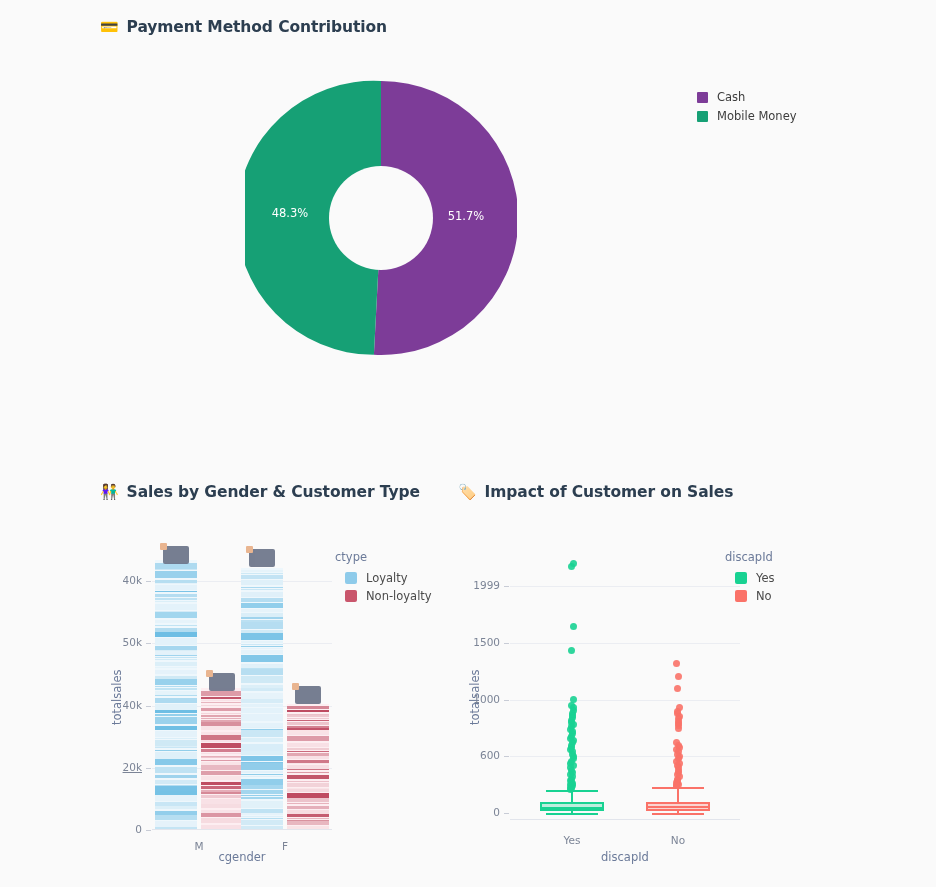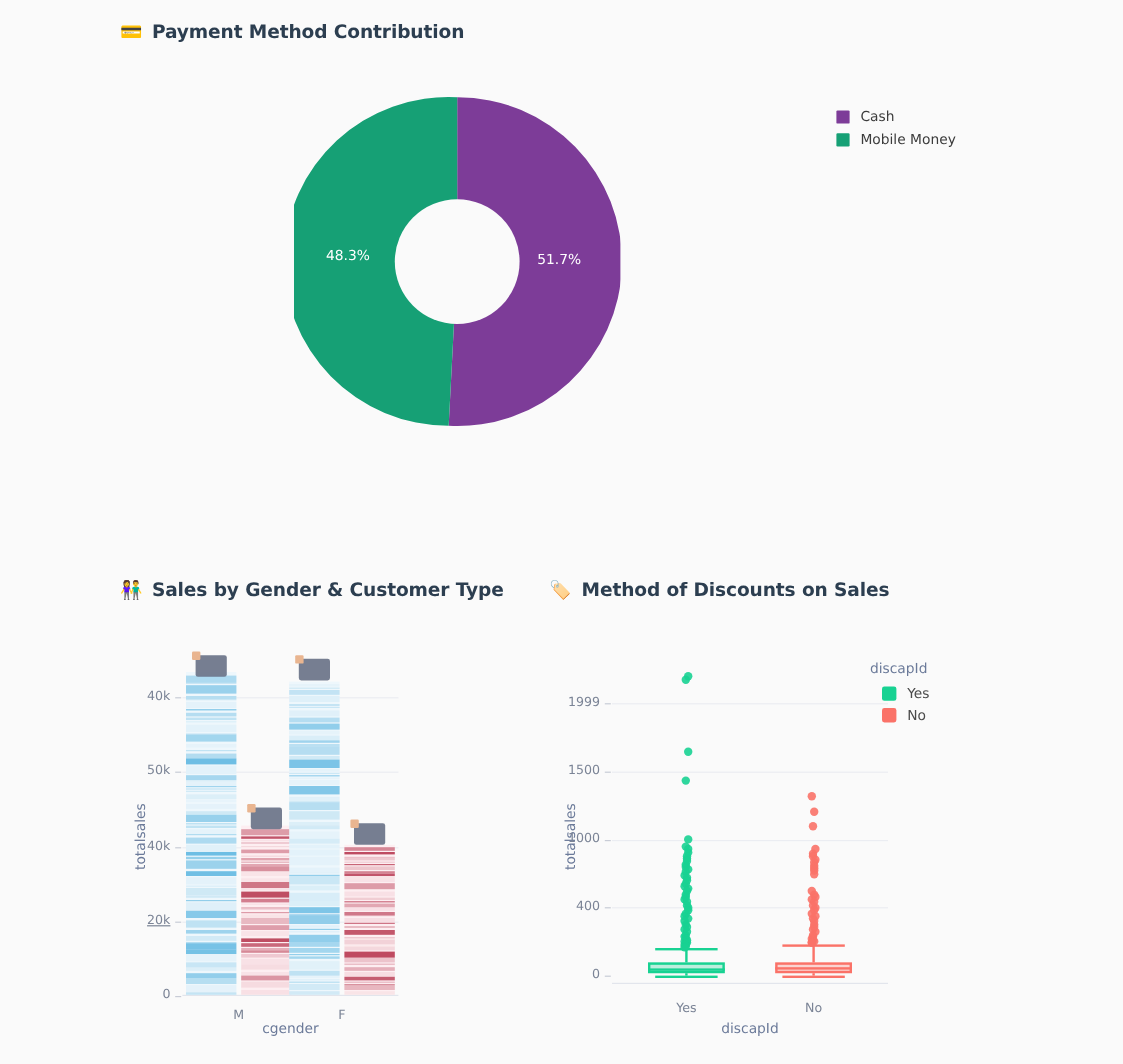--- a/index.html
+++ b/index.html
@@ -402,32 +402,43 @@
           <div class="seg" style="bottom: 112px; height: 2px; background: rgba(190, 74, 96, 0.23);"></div>
           <div class="seg" style="bottom: 114px; height: 1px; background: rgba(190, 74, 96, 0.282);"></div>
           <div class="seg" style="bottom: 117px; height: 2px; background: rgba(190, 74, 96, 0.996);"></div>
           <div class="seg" style="bottom: 120px; height: 3px; background: rgba(190, 74, 96, 0.635);"></div>
         </div>
         <div class="errcap" style="left: 143px; width: 26px; height: 18px; top: 135.667px;"></div>
       </div>
 
     <div class="axis-label-x" style="left:152px; top:340px; width:180px;">cgender</div>
 
+    <div class="plot-legend" style="left:335px; top:40px;">
+      <div class="lg-title">ctype</div>
+      <div class="legend-row">
+        <span class="legend-swatch" style="background:#8ecbea"></span>
+        <span class="legend-text">Loyalty</span>
+      </div>
+      <div class="legend-row">
+        <span class="legend-swatch" style="background:#c9566c"></span>
+        <span class="legend-text">Non-loyalty</span>
+      </div>
+    </div>
   <div class="tick-label" style="left: 100px; width: 42px; top: 313px;">0</div>
       <div class="tick-label" style="left: 100px; width: 42px; top: 250.778px; text-decoration: underline;">20k</div>
       <div class="tick-label" style="left: 100px; width: 42px; top: 188.556px;">40k</div>
       <div class="tick-label" style="left: 100px; width: 42px; top: 126.333px;">50k</div>
       <div class="tick-label" style="left: 100px; width: 42px; top: 64.1111px;">40k</div>
       <div class="tick-label-x" style="left: 169px; width: 60px; top: 330px;">M</div>
       <div class="tick-label-x" style="left: 255px; width: 60px; top: 330px;">F</div>
     </div>
 
   <div class="panel-title" id="box-title">
     <span class="emoji">🏷️</span>
-    <span>Method of Discounts on Sales</span>
+    <span>Impact of Customer on Sales</span>
   </div>
 
   <div class="chart-panel" id="box-panel">
 
     <div class="axis-label-y" style="left:18px; top:215px;">totalsales</div>
 
     <div id="box-plot">
       <div class="axis-line-x"></div>
     <div class="tick-mark" style="left: -6px; top: 263.193px;"></div>
         <div class="gridline" style="top: 206.471px;"></div>
@@ -545,21 +556,21 @@
       <div class="legend-row">
         <span class="legend-swatch" style="background:#18d292"></span>
         <span class="legend-text">Yes</span>
       </div>
       <div class="legend-row">
         <span class="legend-swatch" style="background:#fa7268"></span>
         <span class="legend-text">No</span>
       </div>
     </div>
   <div class="tick-label" style="left: 0px; width: 50px; top: 296.193px;">0</div>
-      <div class="tick-label" style="left: 0px; width: 50px; top: 239.471px;">400</div>
+      <div class="tick-label" style="left: 0px; width: 50px; top: 239.471px;">600</div>
       <div class="tick-label" style="left: 0px; width: 50px; top: 182.748px;">1000</div>
       <div class="tick-label" style="left: 0px; width: 50px; top: 126.025px;">1500</div>
       <div class="tick-label" style="left: 0px; width: 50px; top: 69.3025px;">1999</div>
       <div class="tick-label-x" style="left: 82px; width: 80px; top: 324px;">Yes</div>
       <div class="tick-label-x" style="left: 188px; width: 80px; top: 324px;">No</div>
     </div>
 
 </div>
 
 </body></html>

